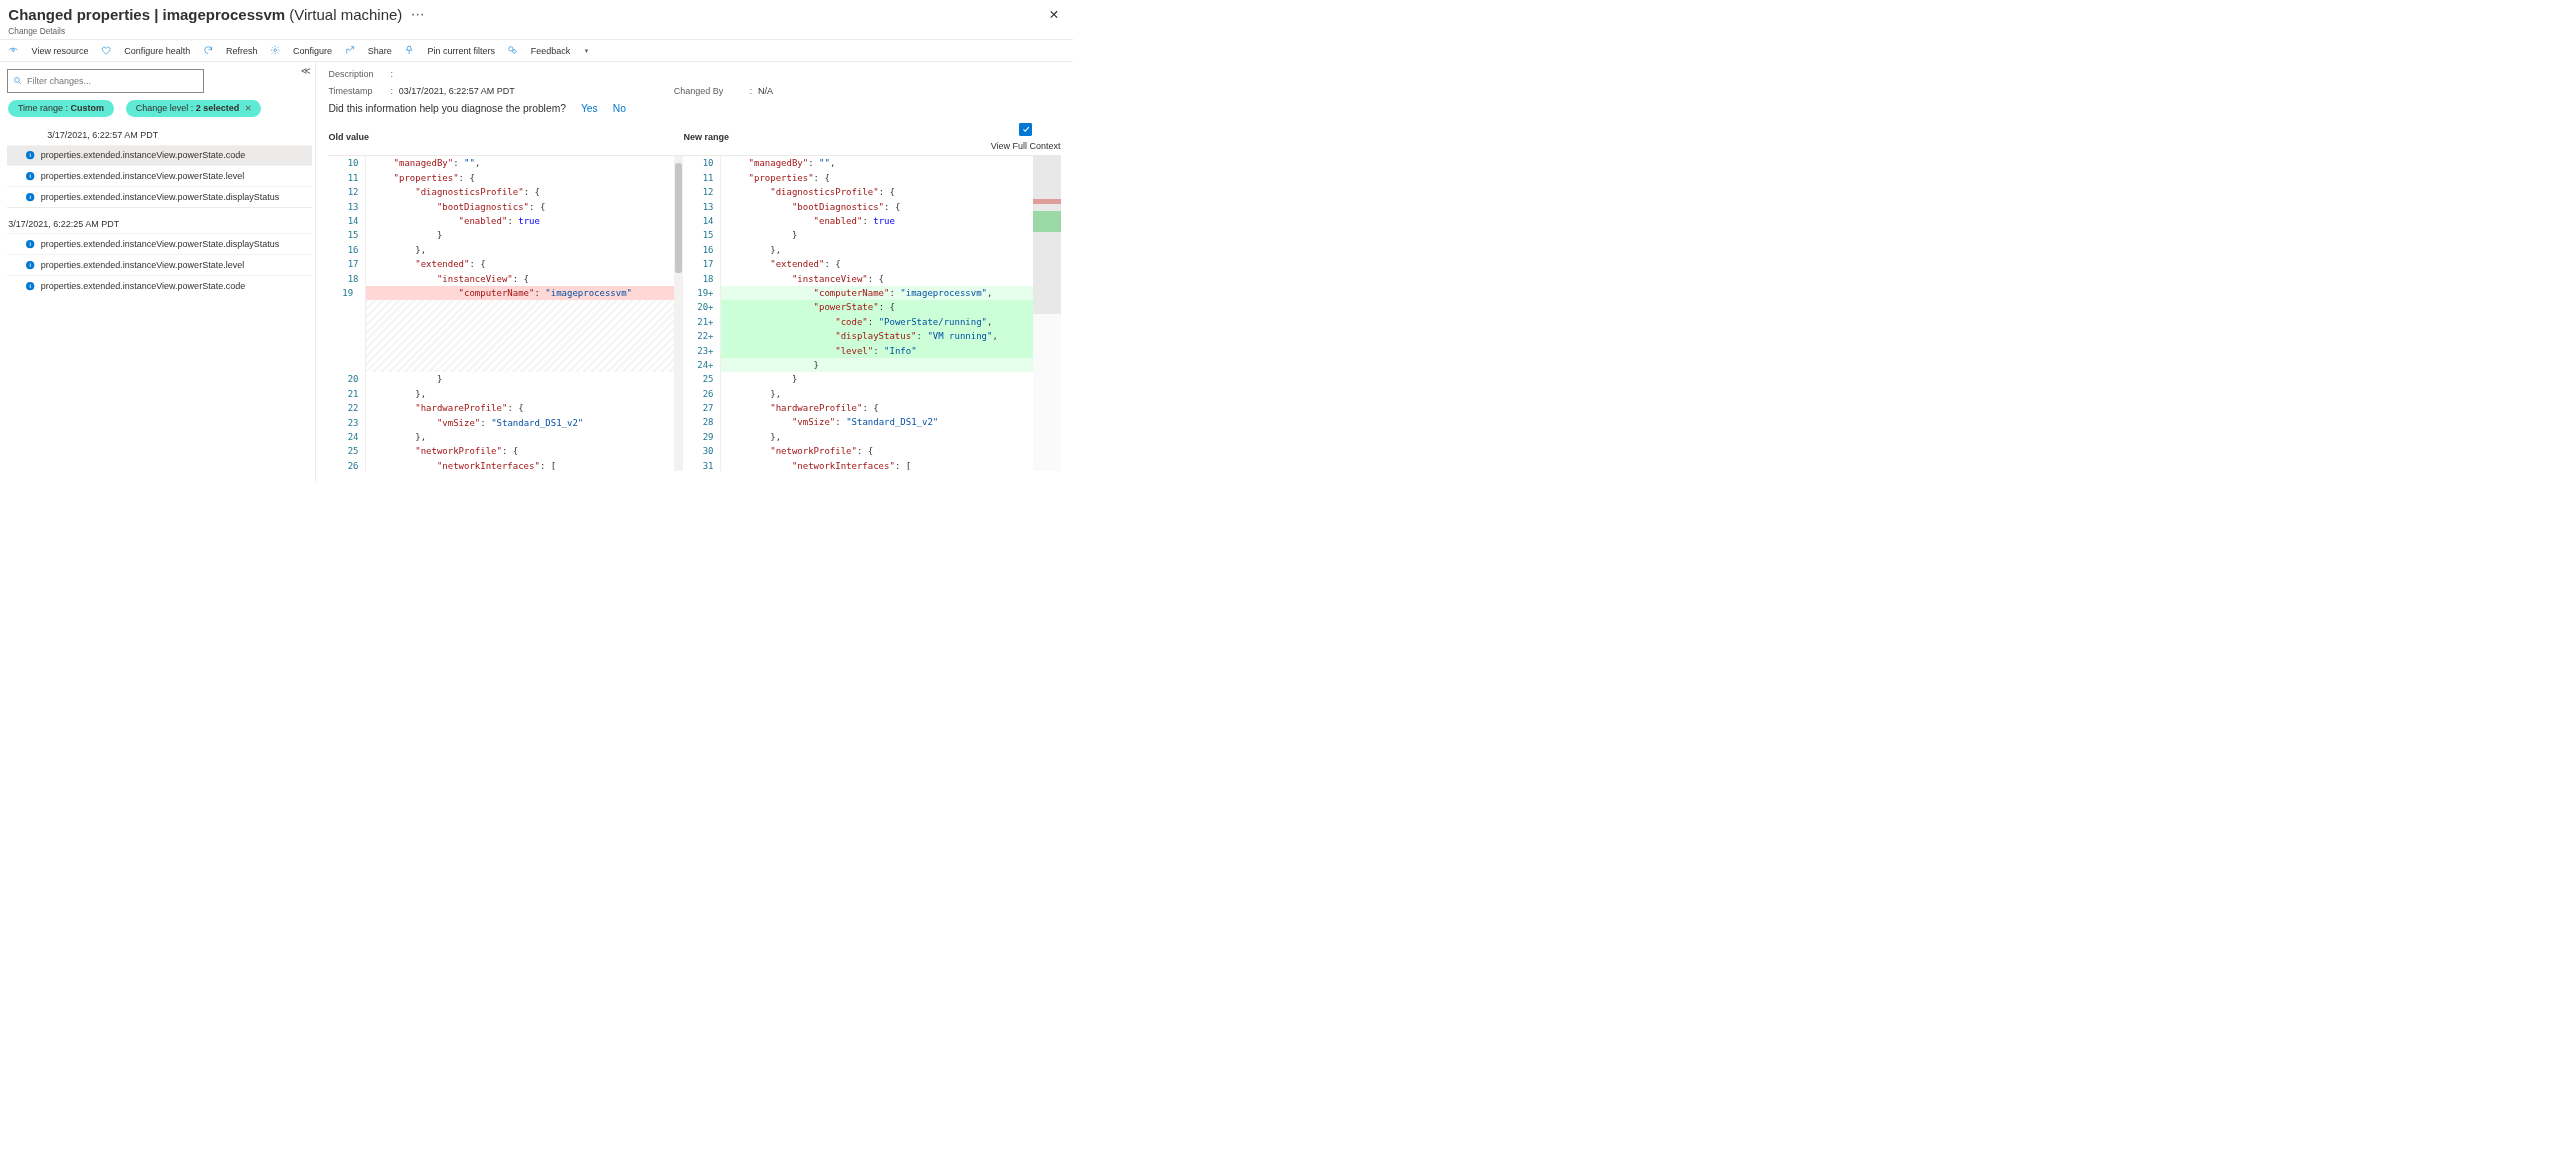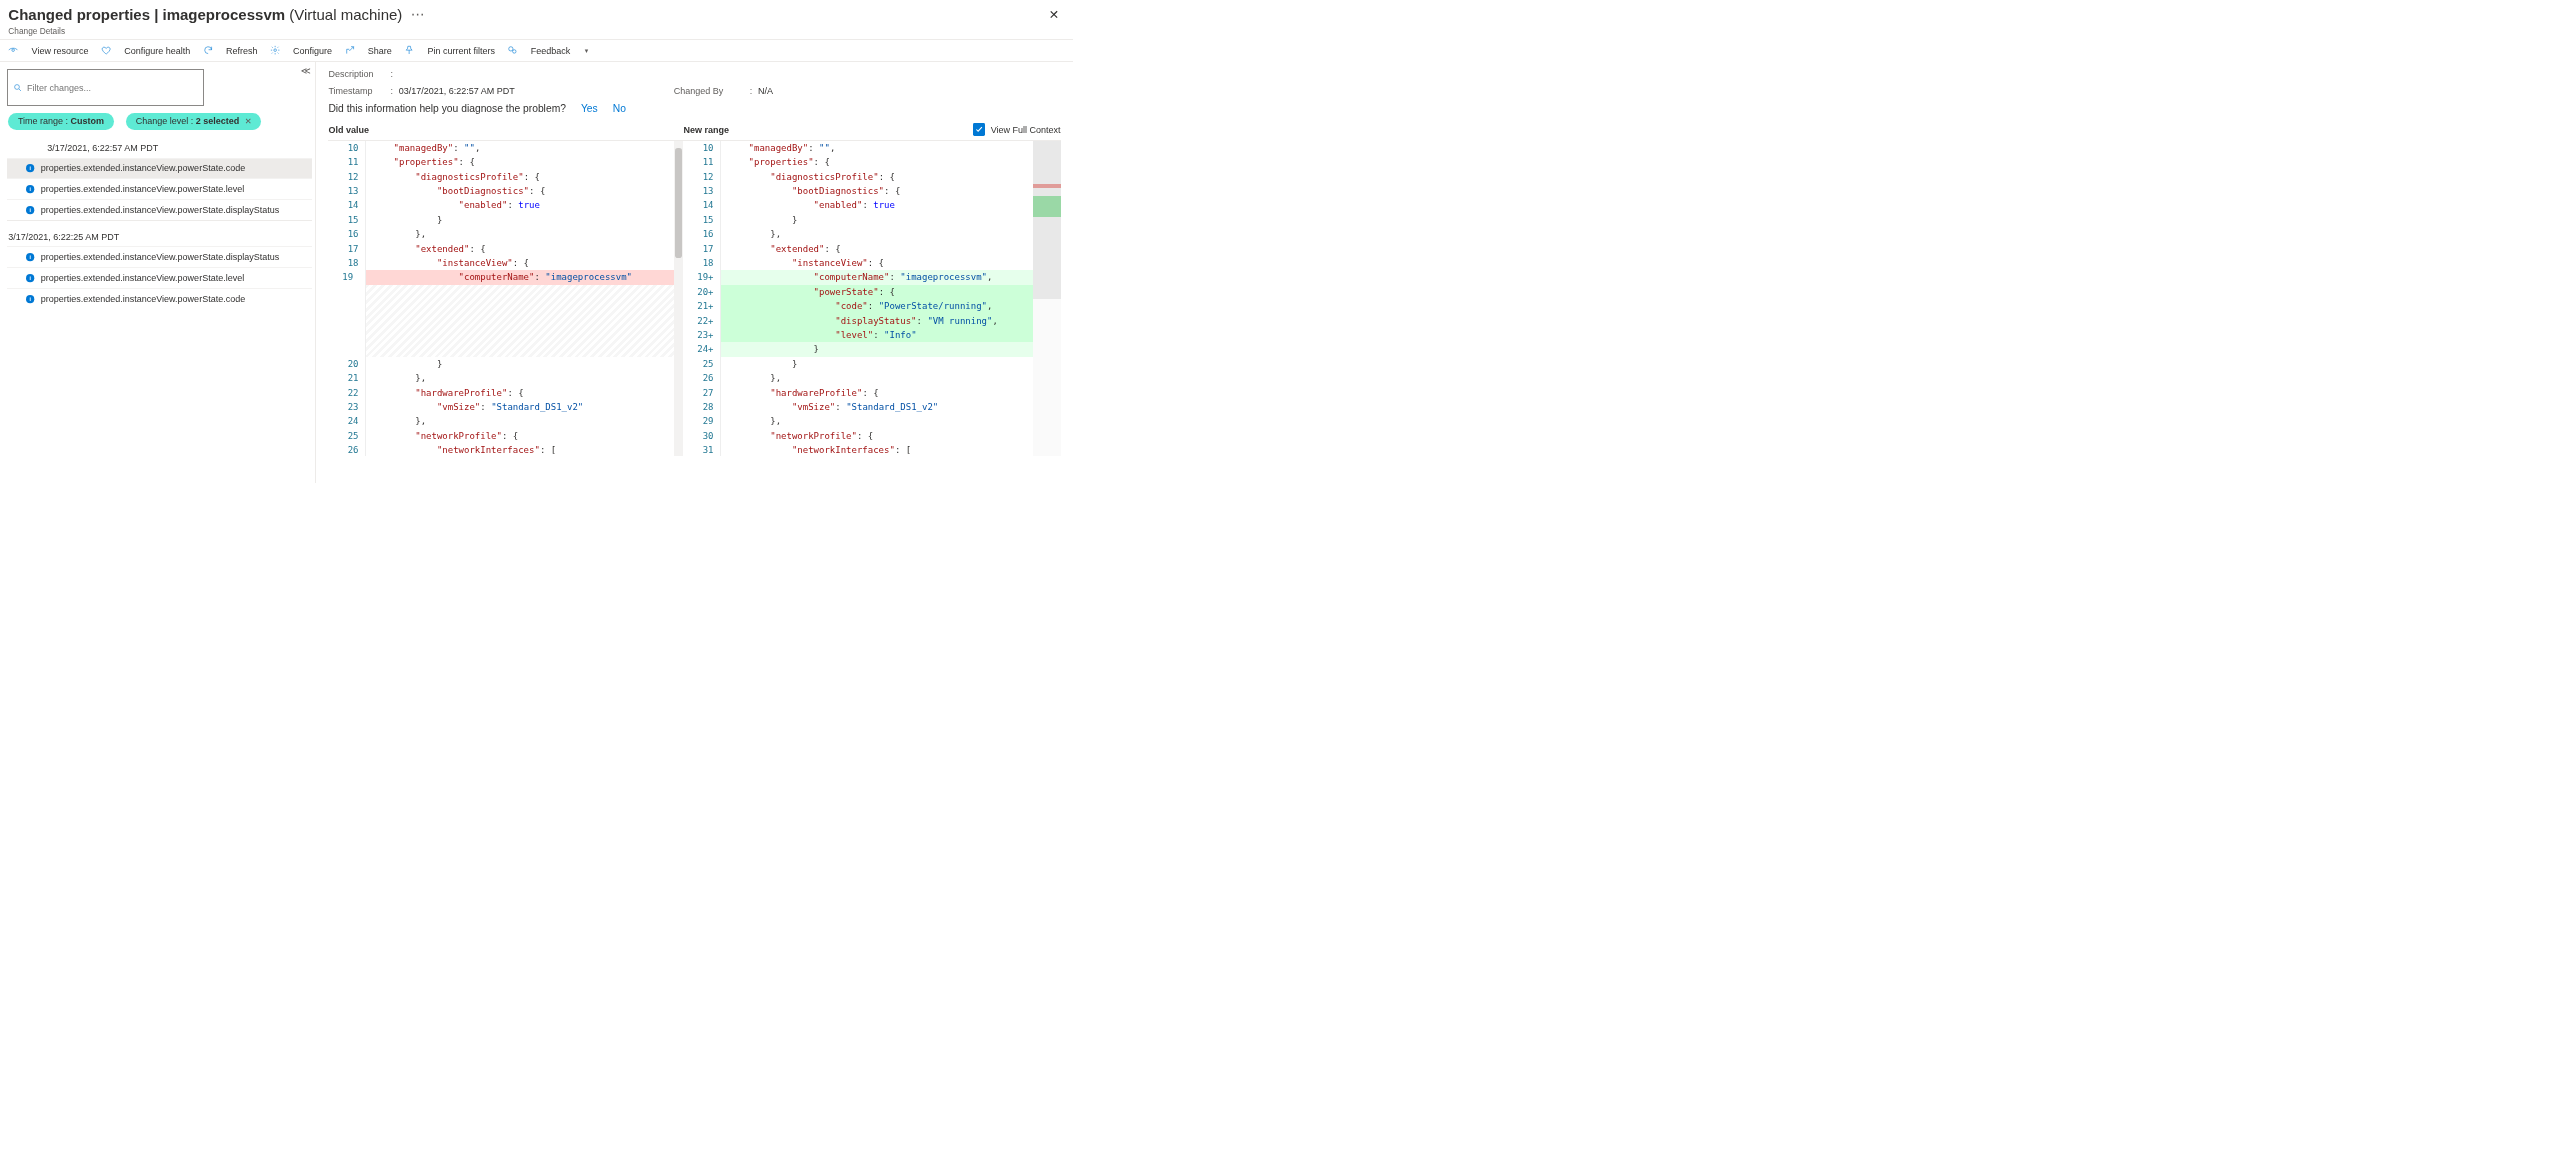--- a/index.html
+++ b/index.html
@@ -23,21 +23,21 @@
   .tool .chev { font-size:6.9px; color:#605e5c; margin-left:1.4px; }
 
   
   .panes { display:flex; height:calc(100% - 69px); position:relative; }
   .left  { width:316px; border-right:0.7px solid #edebe9; padding:6.9px 2.8px 0 6.9px; overflow:hidden; position:relative; }
   .right { flex:1; padding:6.9px 12.4px 0 12.4px; overflow:hidden; position:relative; }
 
   .collapse-arrows { position:absolute; top:2.8px; right:4.1px; color:#605e5c; font-size:9.6px; cursor:pointer;}
 
   
-  .filter-box { display:flex; align-items:center; gap:4.1px; border:0.7px solid #8a8886; height:37px; width:197px; padding:0 5.5px; color:#605e5c; }
+  .filter-box { display:flex; align-items:center; gap:4.1px; border:0.7px solid #8a8886; height:24px; width:197px; padding:0 5.5px; color:#605e5c; }
   .filter-box svg { width:9.6px; height:9.6px; }
   .filter-box input { border:none; outline:none; flex:1; font-size:9px; color:#323130; }
 
   .pill-row { display:flex; gap:12.4px; margin:6.9px 0 9.6px 1.4px; }
   .pill { background:#5eead4; border-radius:9.6px; padding:3.4px 9.6px; font-size:9px; display:flex; align-items:center; gap:5.5px; }
   .pill .bold { font-weight:600; }
   .pill .x { font-size:8.3px; color:#605e5c; cursor:pointer; }
 
   .group-hdr { font-size:9px; color:#323130; padding:11px 0 4.1px 1.4px; border-top:0.7px solid #edebe9; }
   .group-hdr.first { border-top:none; padding-top:4.1px;margin-left:39px;}
@@ -49,21 +49,21 @@
   
   .meta { display:grid; grid-template-columns:62px 8.3px 275px 76px 8.3px 83px; row-gap:6.9px; font-size:9px; color:#605e5c; margin-bottom:6.9px;}
   .meta .lbl { color:#605e5c;}
   .meta .val { color:#323130;}
   .diag { font-size:10.3px; color:#323130; margin:4.1px 0 9.6px 0; display:flex; align-items:center; gap:15px;}
   .diag a { color:#0078d4; text-decoration:none; font-weight:400; cursor:pointer;}
 
   .diff-hdr { display:flex; align-items:center; gap:0; font-size:9px; font-weight:600;}
   .diff-hdr .oldh { flex:0 0 355px; }
   .diff-hdr .newh { flex:1; }
-  .diff-hdr .ctx { margin-left:auto; display:flex; align-items:center; gap:5.5px; font-weight:400; font-size:9px;}
+  .diff-hdr .ctx { margin-left:auto; display:flex; align-items:center; gap:5.5px; font-weight:400; font-size:9px;flex-direction:column;}
   .cb { width:12.4px; height:12.4px; background:#0078d4; display:flex; align-items:center; justify-content:center; border-radius:1.4px;}
   .cb svg { width:8.3px; height:8.3px; }
 
   
   .diff { display:flex; margin-top:4.1px; border-top:0.7px solid #edebe9; font-family:Consolas,Menlo,monospace; font-size:9px; line-height:14.4px; height:316px; overflow:hidden; position:relative;}
   .side { flex:0 0 355px; position:relative; overflow:hidden;}
   .side2{ flex:1; position:relative; overflow:hidden;}
   .gut  { position:absolute; left:0; top:0; width:37px; text-align:right; color:#237893; padding-right:6.9px;}
   .gut div { height:14.4px; }
   .code { position:absolute; left:37px; right:0; top:0;}

